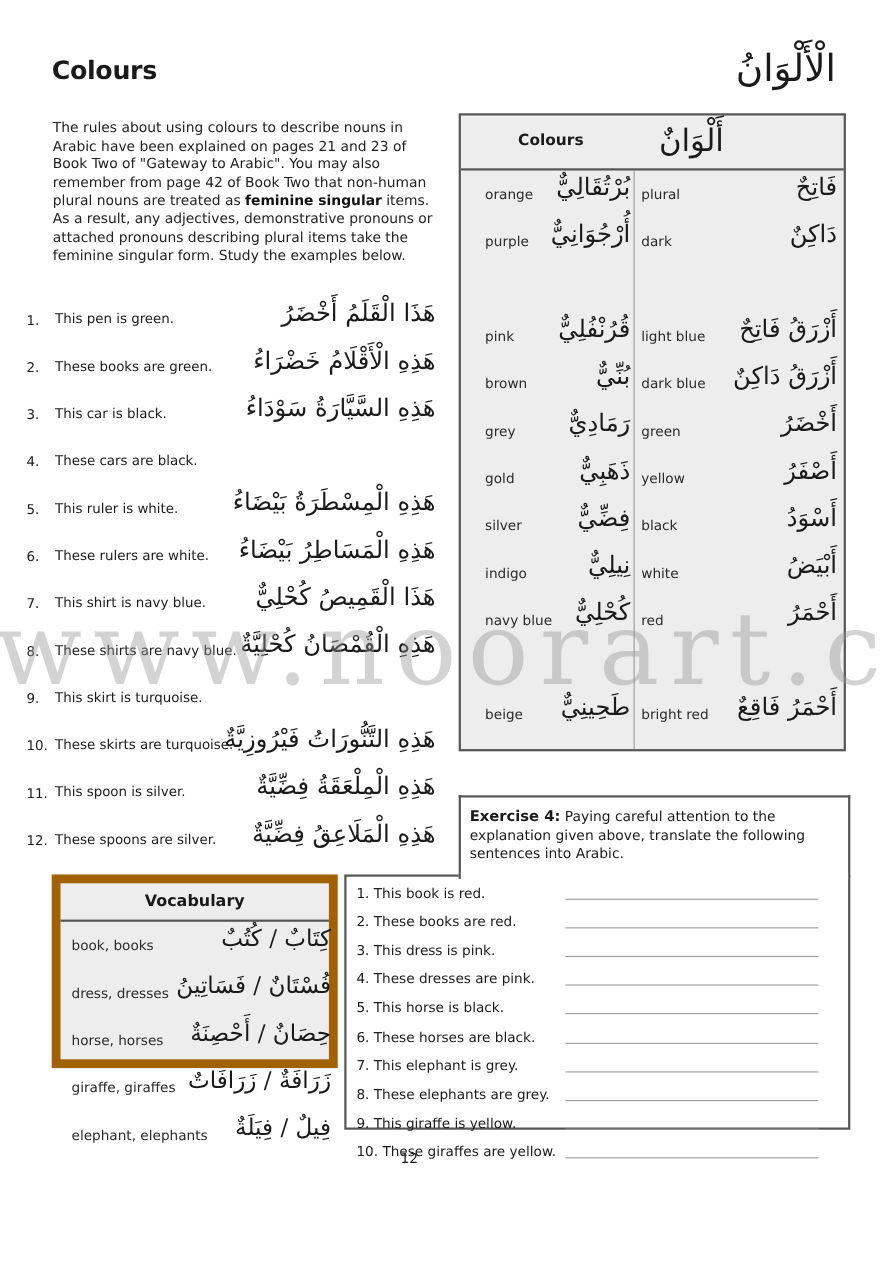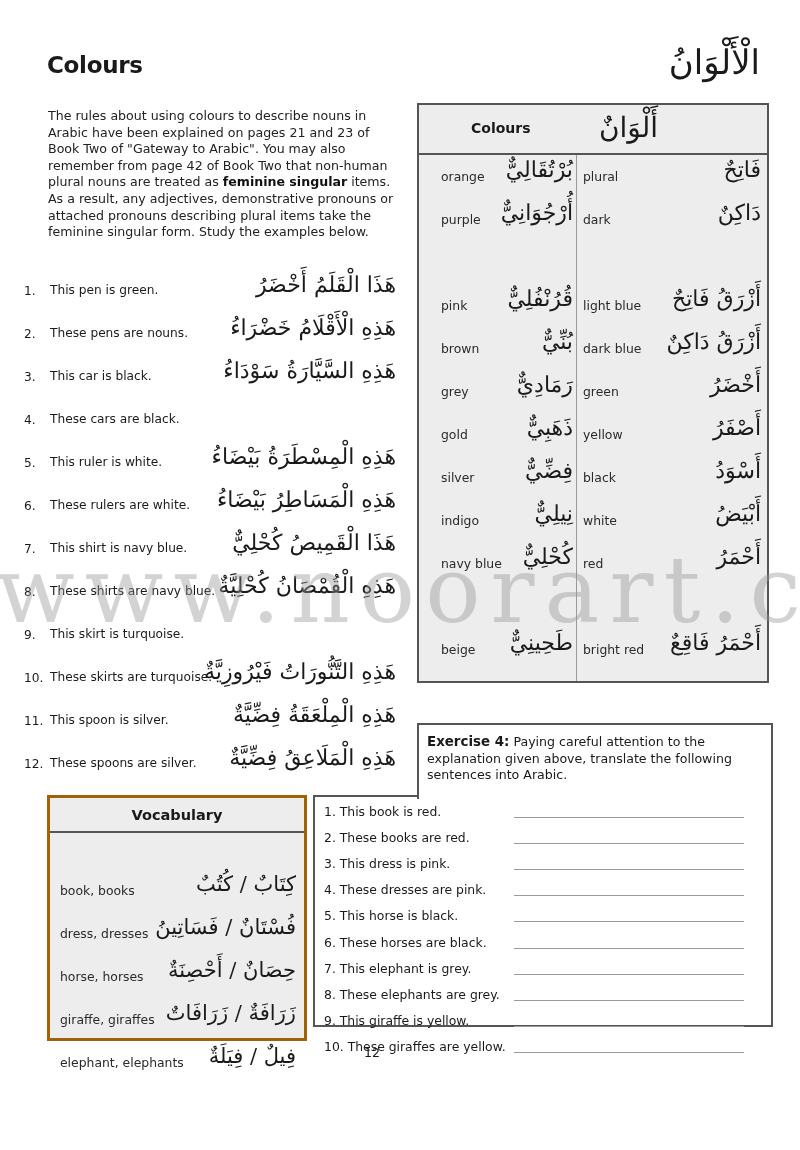--- a/index.html
+++ b/index.html
@@ -24,23 +24,23 @@
   .colours-head .en { position: absolute; left: 52px; top: 15px; font-size: 14px; font-weight: bold; }
   .colours-head .ar { position: absolute; left: 180px; top: 6px; font-size: 28px; }
   .colours-grid { position: relative; height: 526px; }
   .colours-divider { position: absolute; left: 157px; top: 0; bottom: 0; border-left: 1.5px solid #999; }
   .c-row { position: absolute; left: 0; width: 348px; height: 43px; }
   .c-en1 { position: absolute; left: 6px; top: 14px; font-size: 12.4px; color: #2a2a2a; margin-left: 16px; }
   .c-ar1 { position: absolute; right: 194px; top: 2px; font-size: 22px; white-space: nowrap; }
   .c-en2 { position: absolute; left: 164px; top: 14px; font-size: 12.4px; color: #2a2a2a; }
   .c-ar2 { position: absolute; right: 6px; top: 2px; font-size: 22px; white-space: nowrap; }
 
-  .vocab-box { position: absolute; left: 47px; top: 795px; width: 260px; height: 246px; border: 3px solid #a16207; background: #ededed; }
+  .vocab-box { position: absolute; left: 47px; top: 795px; width: 260px; height: 176px; border: 8px solid #a16207; background: #ededed; }
   .vocab-head { height: 35px; border-bottom: 2px solid #555; text-align: center; font-size: 14.5px; font-weight: bold; line-height: 34px; }
-  .v-row { position: absolute; left: 0; width: 256px; height: 43px; margin-top: 36px; }
+  .v-row { position: absolute; left: 0; width: 256px; height: 43px; }
   .v-en { position: absolute; left: 10px; top: 14px; font-size: 12.4px; color: #2a2a2a; }
   .v-ar { position: absolute; right: 10px; top: 3px; font-size: 21px; white-space: nowrap; }
   .exercise-top { position: absolute; left: 417px; top: 723px; width: 356px; height: 76px; border: 2px solid #555; border-bottom: none; background: #fff; }
   .exercise-body { position: absolute; left: 313px; top: 795px; width: 460px; height: 232px; border: 2px solid #555; background: #fff; }
   .exercise-cover { position: absolute; left: 419px; top: 793px; width: 352px; height: 6px; background: #fff; }
   .ex-instr { position: absolute; left: 427px; top: 734px; width: 336px; font-size: 12.6px; line-height: 16.5px; }
   .ex-instr b { font-size: 13.4px; }
   .q-row { position: absolute; left: 324px; width: 420px; height: 26px; }
   .q-text { position: absolute; left: 0; top: 4px; font-size: 12.4px; }
   .q-line { position: absolute; left: 190px; right: 0; top: 17px; border-bottom: 1px solid #9a9a9a; }
@@ -58,21 +58,21 @@
 <p class="intro"><span>The rules about using colours to describe nouns in Arabic have been explained on pages 21 and 23 of Book Two of "Gateway to Arabic". You may also remember from page 42 of Book Two that non-human plural nouns are treated as </span><b>feminine singular</b><span> items. As a result, any adjectives, demonstrative pronouns or attached pronouns describing plural items take the feminine singular form. Study the examples below.</span></p>
 
 <div class="examples">
   <div class="ex-row" style="top:0px">
       <span class="ex-num">1.</span>
       <span class="ex-en">This pen is green.</span>
       <span class="ex-ar ar">هَذَا الْقَلَمُ أَخْضَرُ</span>
     </div>
   <div class="ex-row" style="top:43px">
       <span class="ex-num">2.</span>
-      <span class="ex-en">These pens are nouns.</span>
+      <span class="ex-en">These books are green.</span>
       <span class="ex-ar ar">هَذِهِ الْأَقْلَامُ خَضْرَاءُ</span>
     </div>
   <div class="ex-row" style="top:86px">
       <span class="ex-num">3.</span>
       <span class="ex-en">This car is black.</span>
       <span class="ex-ar ar">هَذِهِ السَّيَّارَةُ سَوْدَاءُ</span>
     </div>
   <div class="ex-row" style="top:129px">
       <span class="ex-num">4.</span>
       <span class="ex-en">These cars are black.</span>

